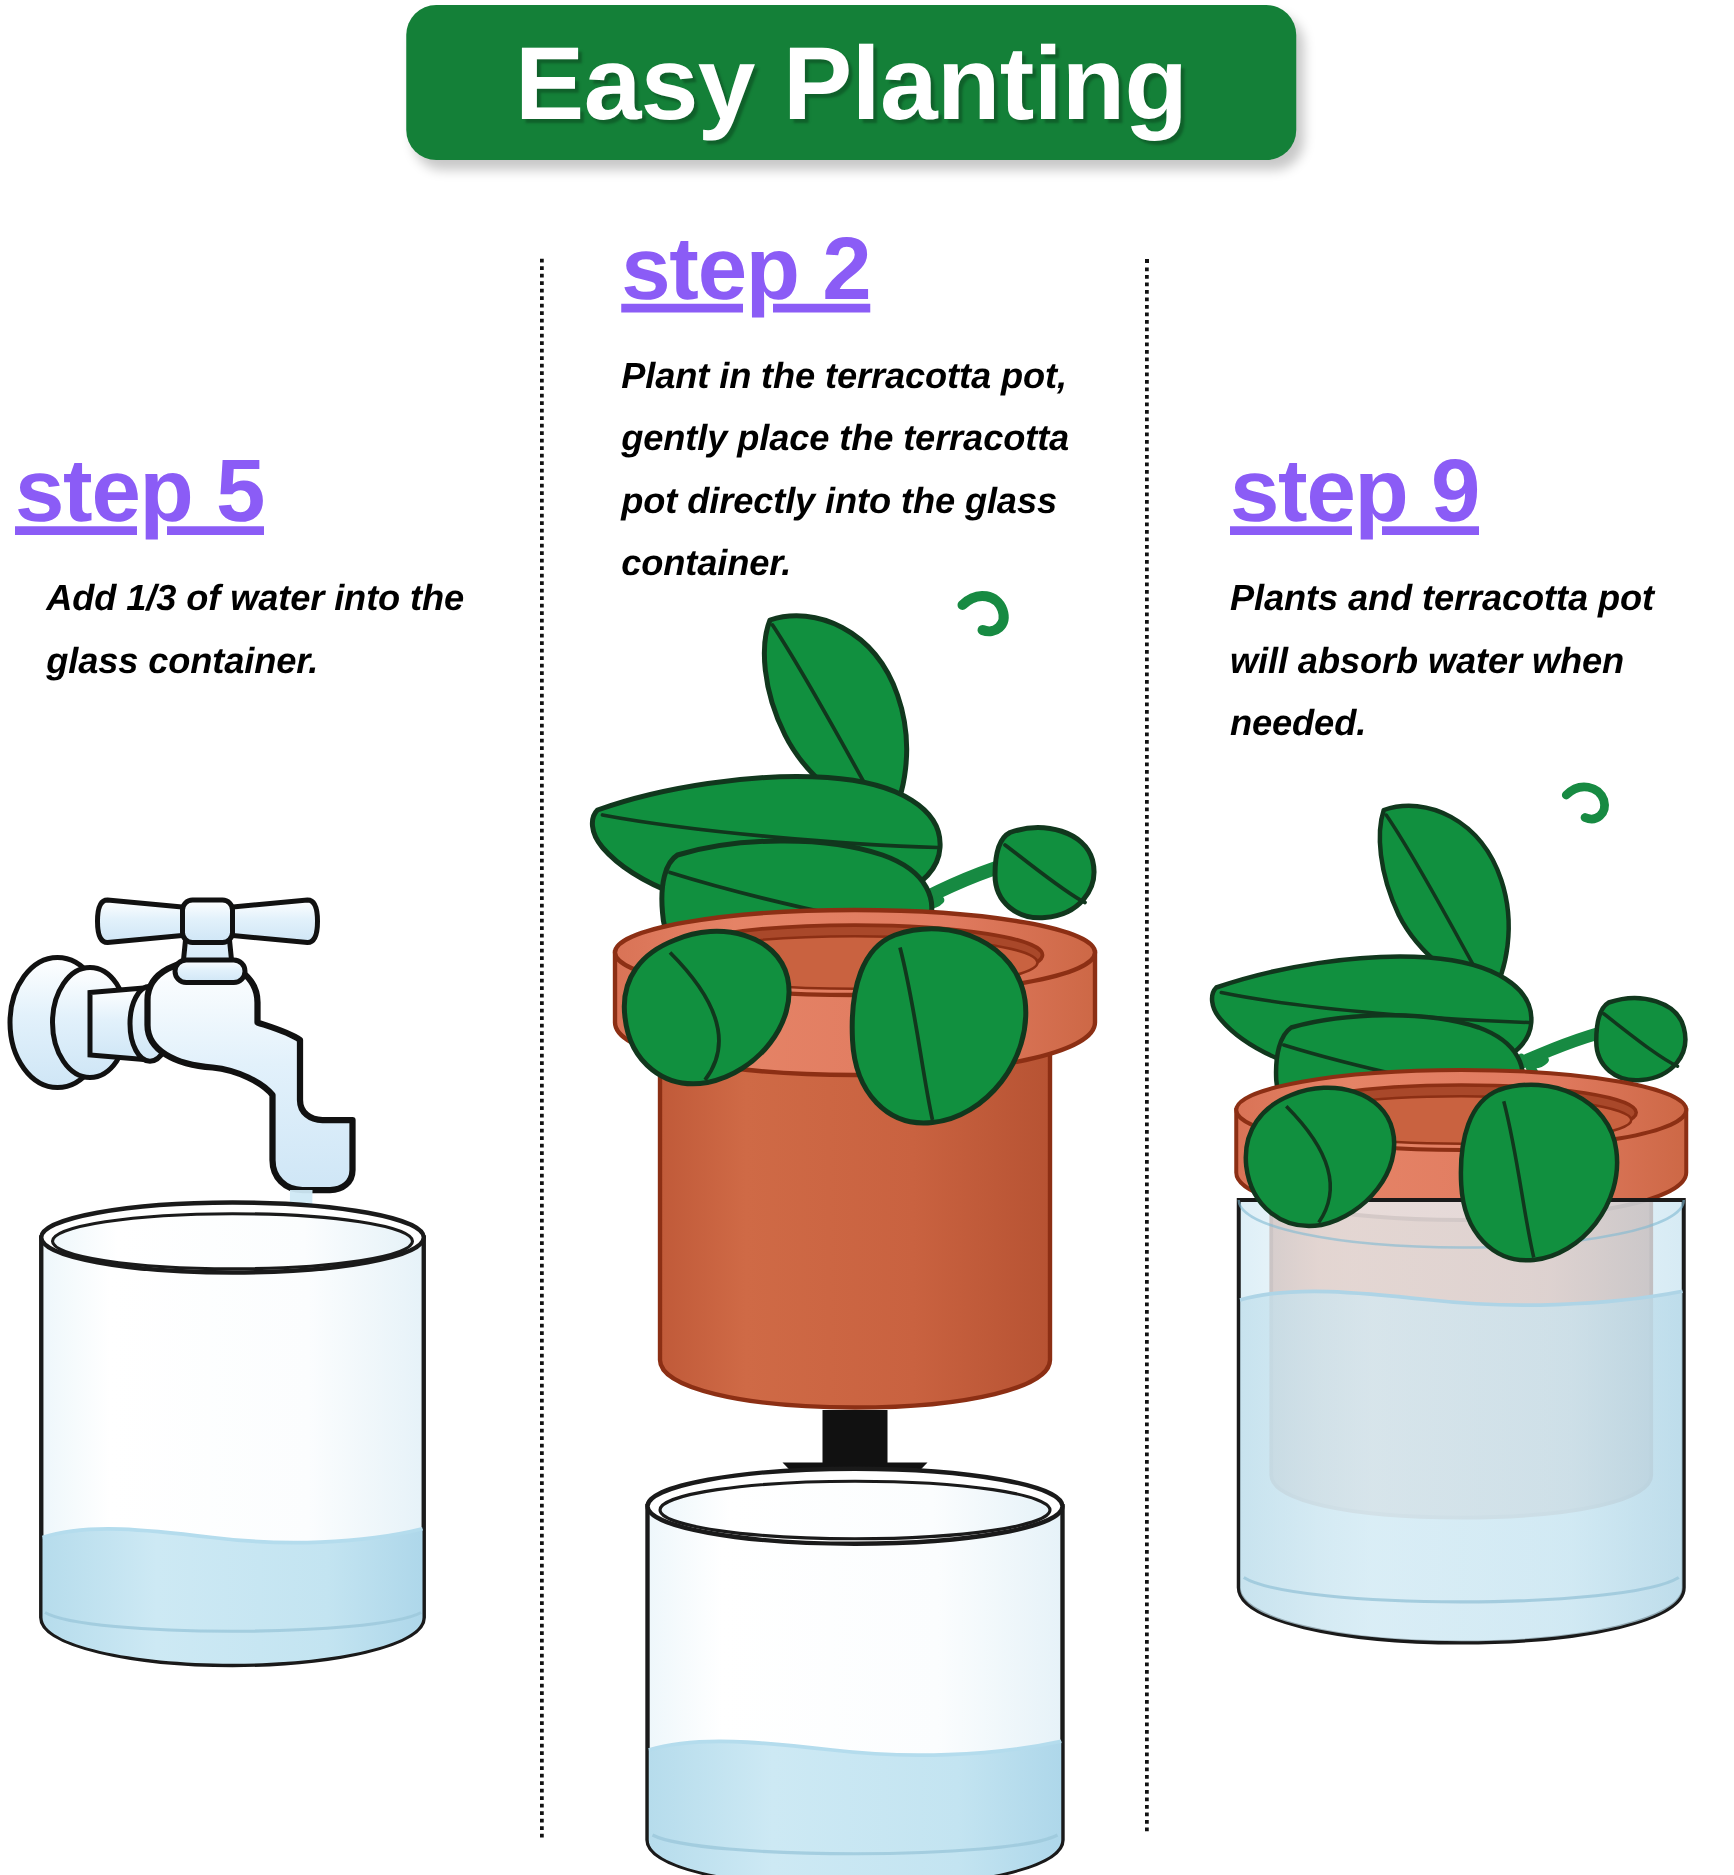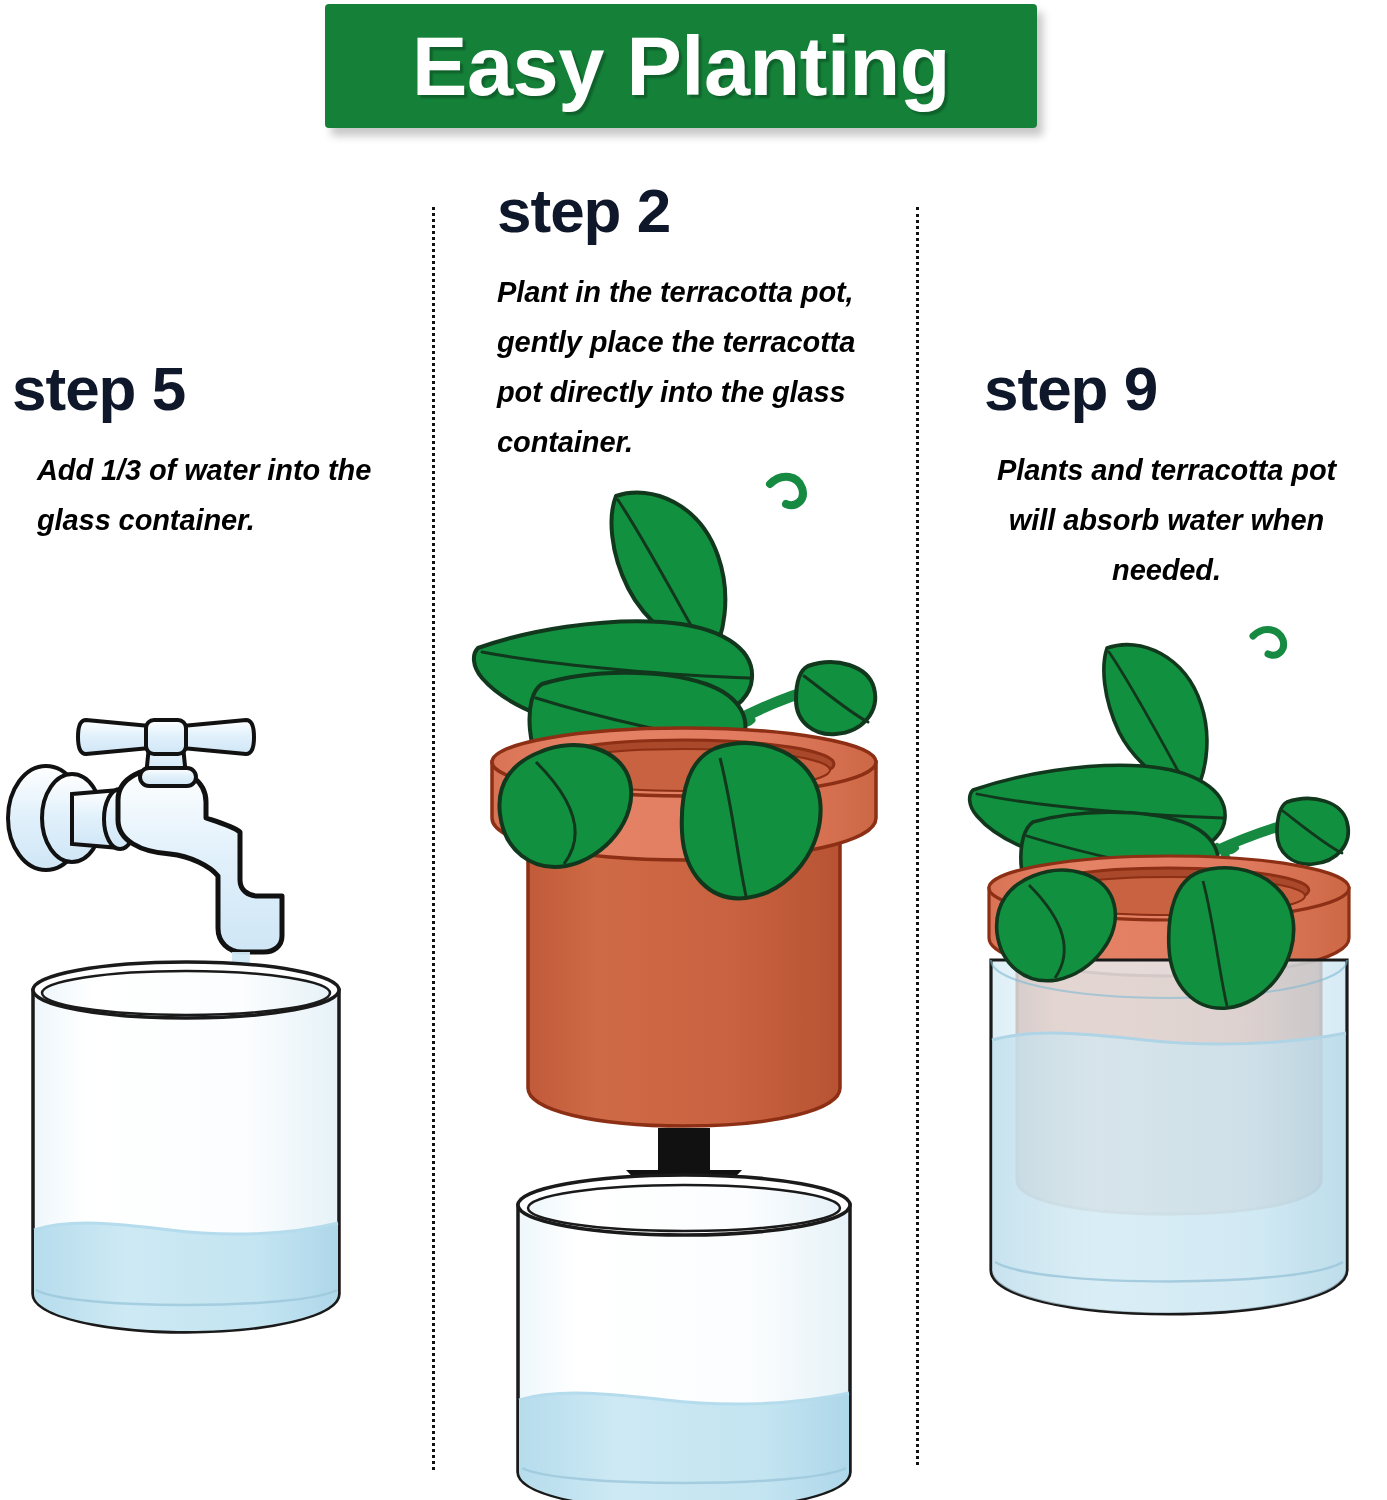--- a/index.html
+++ b/index.html
@@ -17,21 +17,21 @@
   }
 
   
   #banner {
     position: absolute;
     left: 325px;
     top: 4px;
     width: 712px;
     height: 124px;
     background: #148038;
-    border-radius: 4px;
+    border-radius: 24px;
     box-shadow: 6px 8px 9px rgba(0,0,0,0.22);
     display: flex;
     align-items: center;
     justify-content: center;
   }
   #banner-title {
     color: #ffffff;
     font-size: 83px;
     font-weight: bold;
     letter-spacing: -0.5px;
@@ -50,39 +50,40 @@
   #divider-1 { left: 432px; top: 207px; height: 1263px; }
   #divider-2 { left: 916px; top: 207px; height: 1258px; }
 
   
   .step-col { position: absolute; }
   #step-1 { left: 12px; top: 358px; width: 400px; }
   #step-2 { left: 497px; top: 180px; width: 400px; }
   #step-3 { left: 984px; top: 358px; width: 400px; }
 
   .step-title {
-    font-size: 62px;
+    font-size: 71px;
     font-weight: bold;
     letter-spacing: -1px;
     line-height: 1;
     margin: 0 0 26px 0;
-    color: #0f172a;
+    color: #8b5cf6;
+    text-decoration: underline;
   }
   .step-desc {
     font-size: 29px;
     font-style: italic;
     font-weight: 700;
     line-height: 1.72;
     margin: 0;
     color: #000;
     letter-spacing: -0.1px;
   }
   #step-2 .step-desc { width: 360px; }
   #step-1 .step-desc { width: 350px; margin-left: 25px; }
-  #step-3 .step-desc { width: 365px; text-align: center; }
+  #step-3 .step-desc { width: 365px; }
 
   
   .art {
     position: absolute;
     pointer-events: none;
   }
   #art-1 { left: 0px;   top: 690px;  width: 400px;  height: 660px; }
   #art-2 { left: 470px; top: 470px;  width: 430px;  height: 1035px; }
   #art-3 { left: 955px; top: 620px;  width: 430px;  height: 740px; }
 </style>

